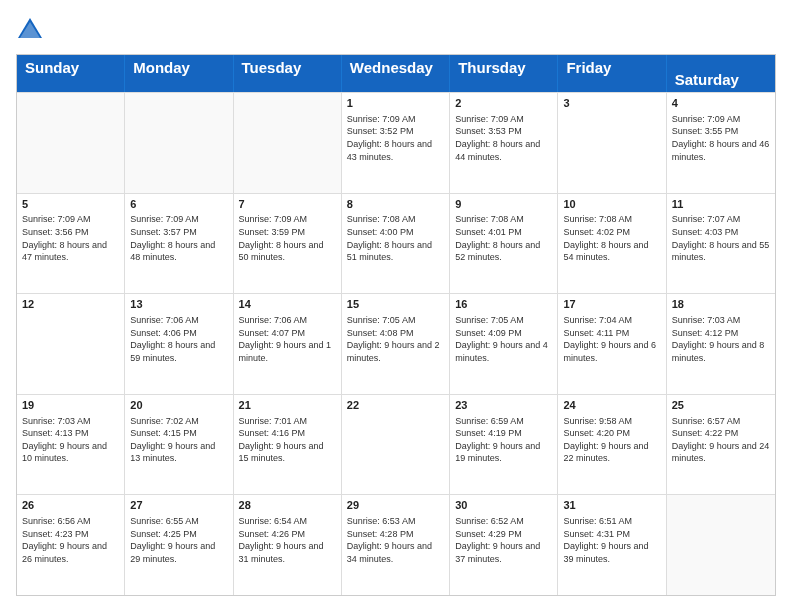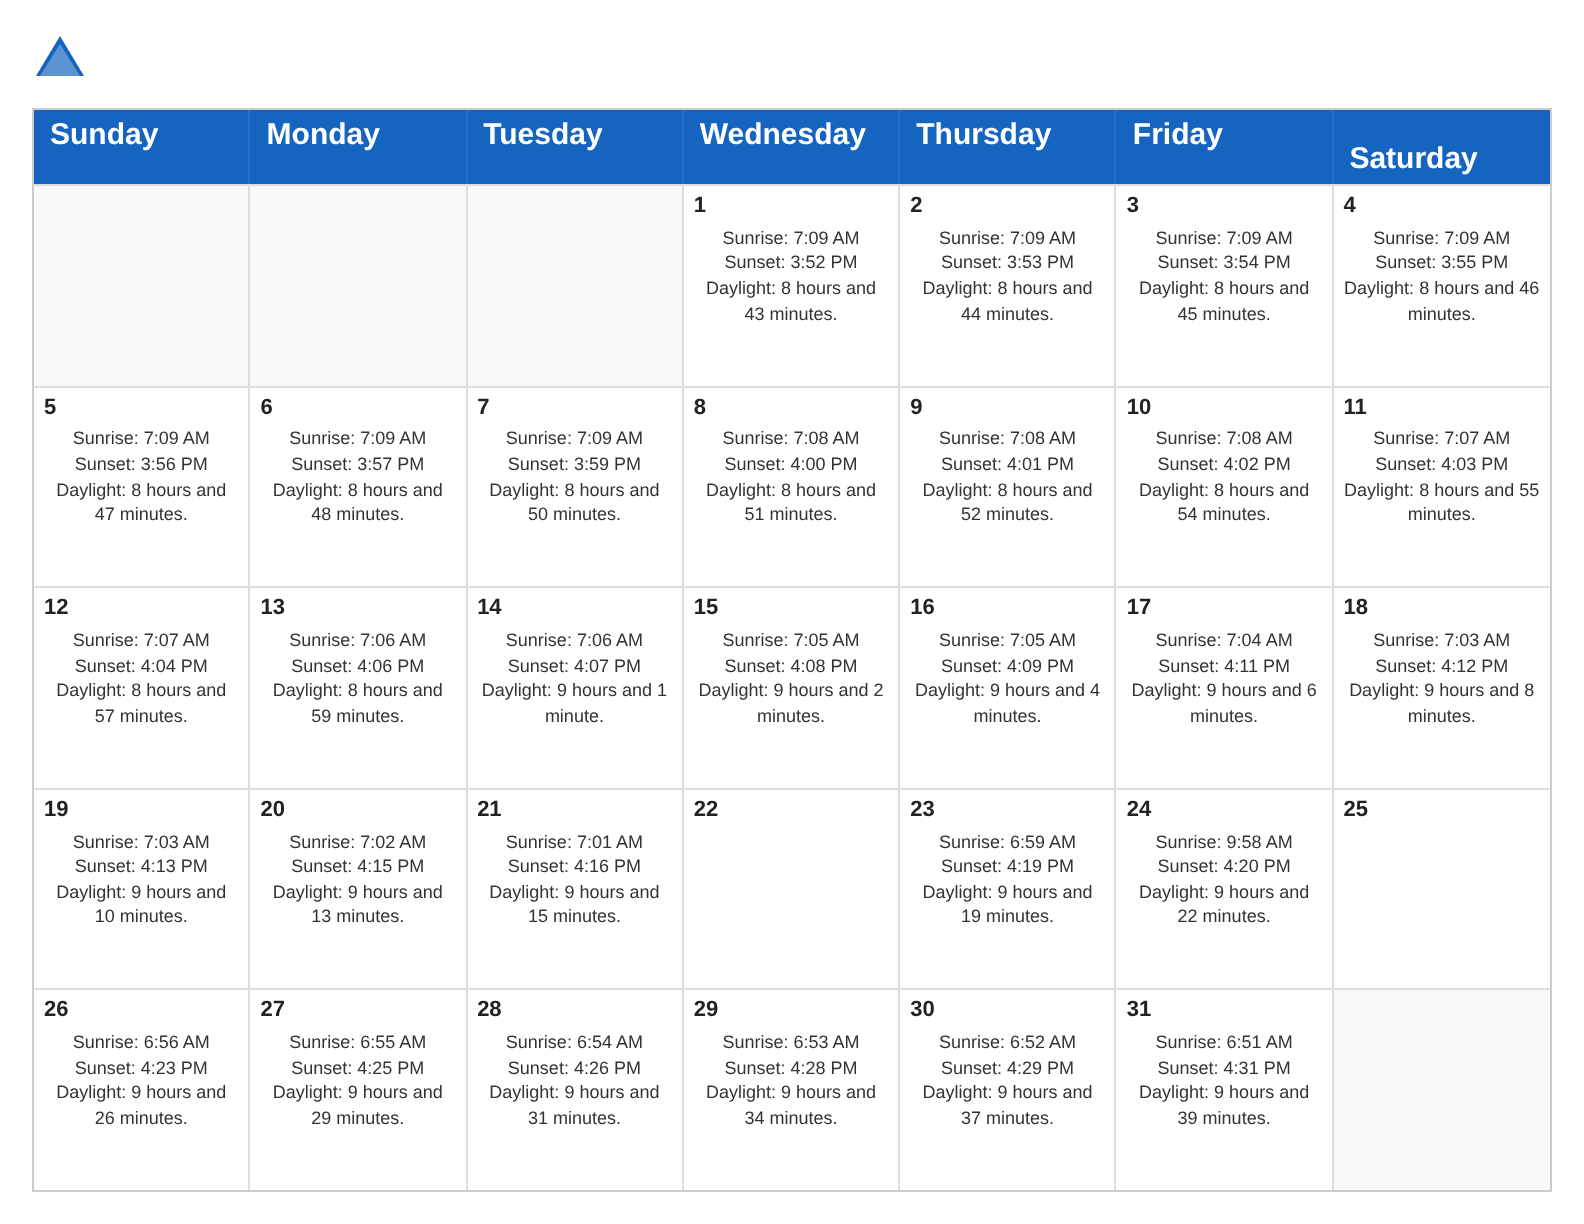--- a/index.html
+++ b/index.html
@@ -94,21 +94,20 @@
     .day-number {
       font-size: 11px;
       font-weight: bold;
       margin-bottom: 2px;
       color: #222;
     }
     .cell-text {
       font-size: 9px;
       color: #333;
       line-height: 1.4;
-      text-align: center;
     }
   </style>
 </head>
 <body>
 
 <div class="page">
   <div class="header">
     <div class="logo">
       <svg class="logo-icon" viewBox="0 0 28 28">
         <polygon points="14,2 26,22 2,22" fill="#1565c0"></polygon>
@@ -149,24 +148,20 @@
           </div>
           <div class="cal-cell">
             <div class="day-number">2</div>
             <div class="cell-text">Sunrise: 7:09 AM
 Sunset: 3:53 PM
 Daylight: 8 hours
 and 44 minutes.</div>
           </div>
           <div class="cal-cell">
             <div class="day-number">3</div>
-            <div class="cell-text">Sunrise: 7:09 AM
-Sunset: 3:54 PM
-Daylight: 8 hours
-and 45 minutes.</div>
           </div>
           <div class="cal-cell">
             <div class="day-number">4</div>
             <div class="cell-text">Sunrise: 7:09 AM
 Sunset: 3:55 PM
 Daylight: 8 hours
 and 46 minutes.</div>
           </div>
         </div>
         <div class="cal-row">
@@ -216,24 +211,20 @@
             <div class="day-number">11</div>
             <div class="cell-text">Sunrise: 7:07 AM
 Sunset: 4:03 PM
 Daylight: 8 hours
 and 55 minutes.</div>
           </div>
         </div>
         <div class="cal-row">
           <div class="cal-cell">
             <div class="day-number">12</div>
-            <div class="cell-text">Sunrise: 7:07 AM
-Sunset: 4:04 PM
-Daylight: 8 hours
-and 57 minutes.</div>
           </div>
           <div class="cal-cell">
             <div class="day-number">13</div>
             <div class="cell-text">Sunrise: 7:06 AM
 Sunset: 4:06 PM
 Daylight: 8 hours
 and 59 minutes.</div>
           </div>
           <div class="cal-cell">
             <div class="day-number">14</div>
@@ -305,20 +296,24 @@
           </div>
           <div class="cal-cell">
             <div class="day-number">24</div>
             <div class="cell-text">Sunrise: 9:58 AM
 Sunset: 4:20 PM
 Daylight: 9 hours
 and 22 minutes.</div>
           </div>
           <div class="cal-cell">
             <div class="day-number">25</div>
+            <div class="cell-text">Sunrise: 6:57 AM
+Sunset: 4:22 PM
+Daylight: 9 hours
+and 24 minutes.</div>
           </div>
         </div>
         <div class="cal-row">
           <div class="cal-cell">
             <div class="day-number">26</div>
             <div class="cell-text">Sunrise: 6:56 AM
 Sunset: 4:23 PM
 Daylight: 9 hours
 and 26 minutes.</div>
           </div>

